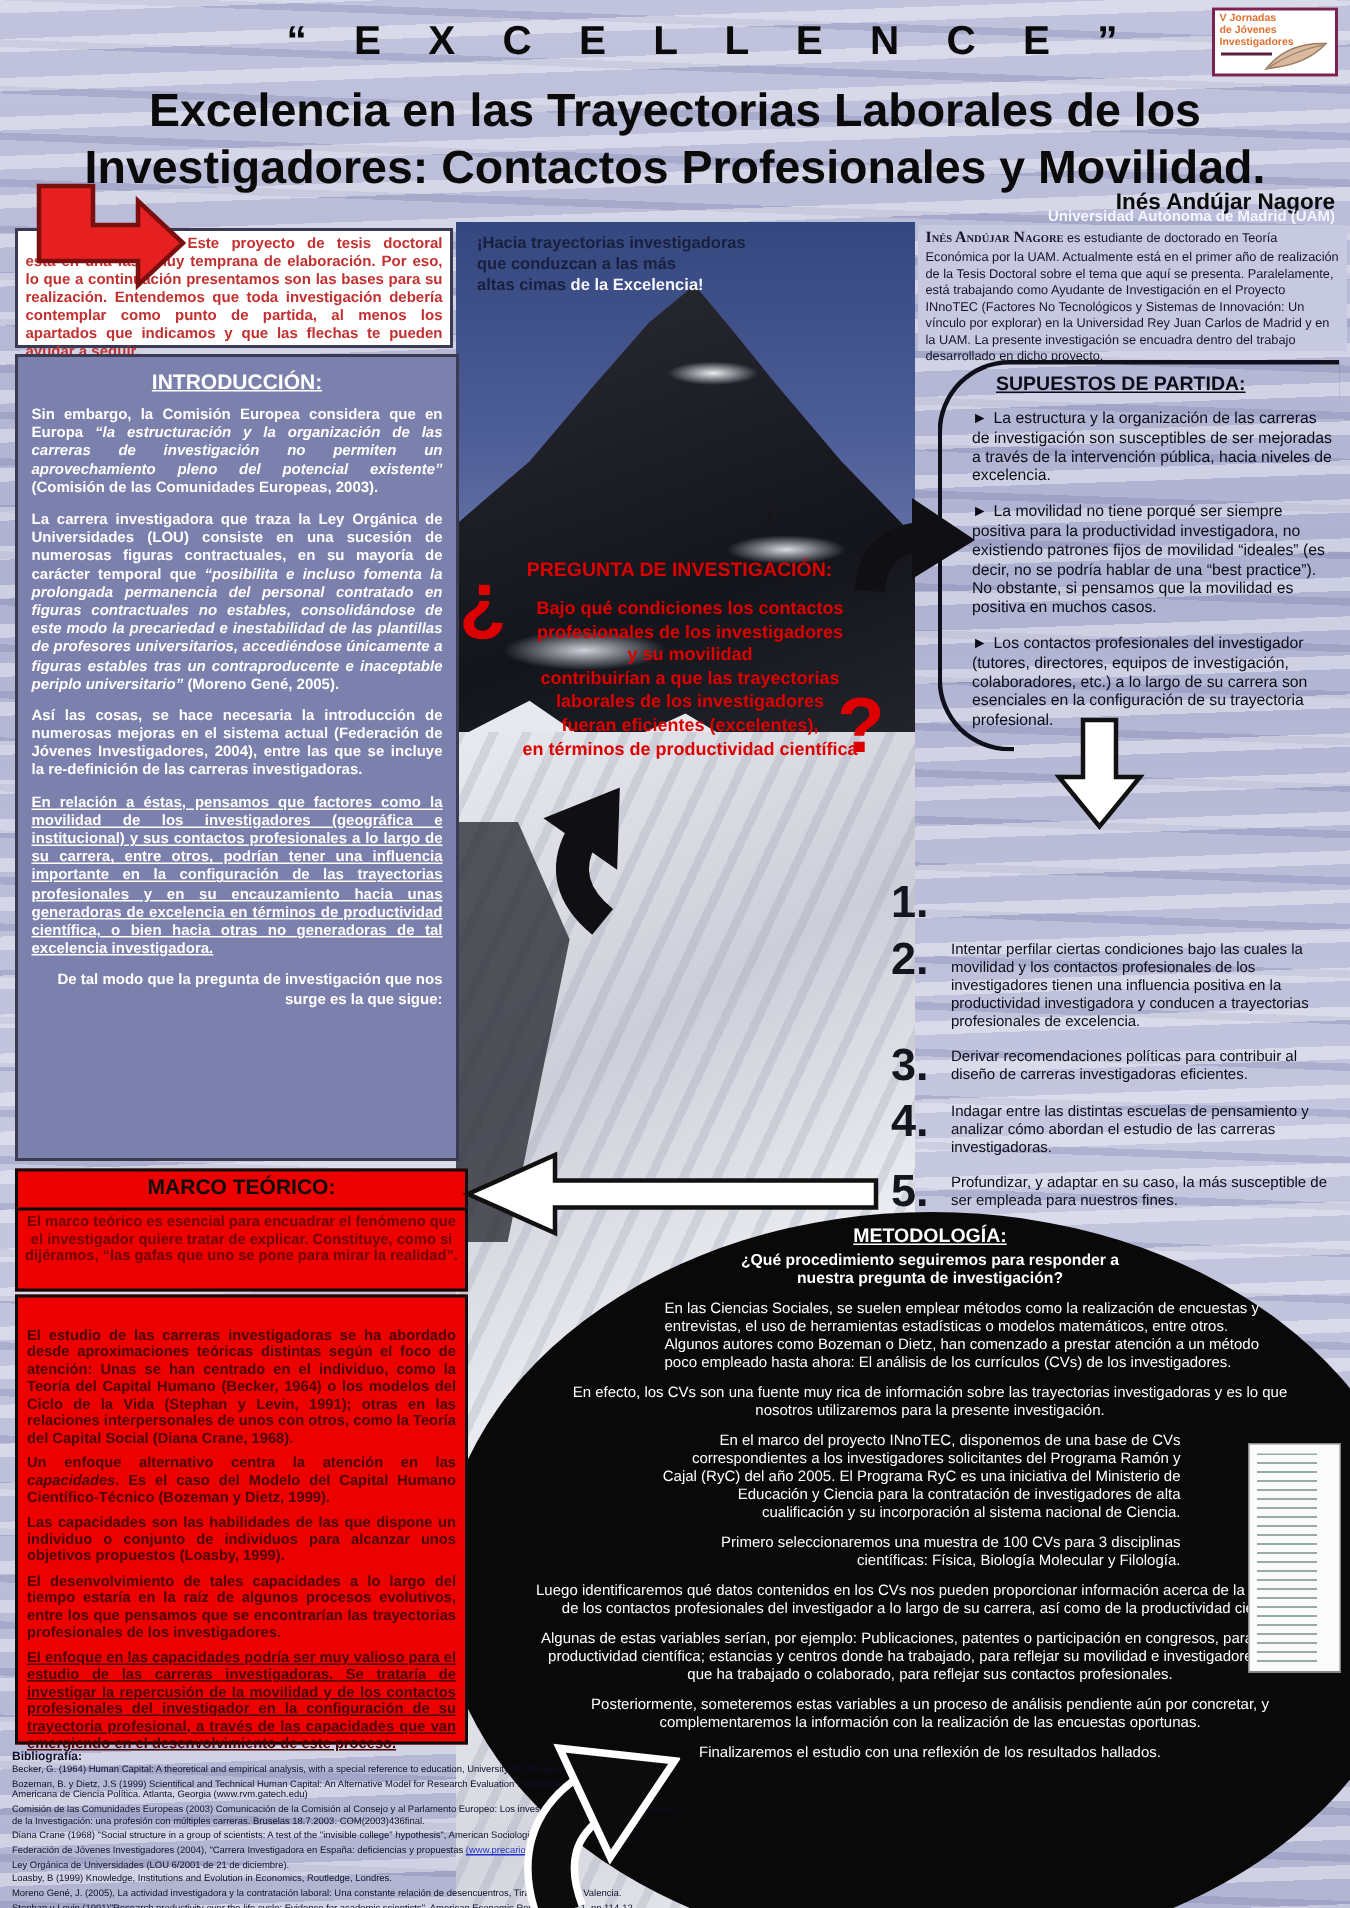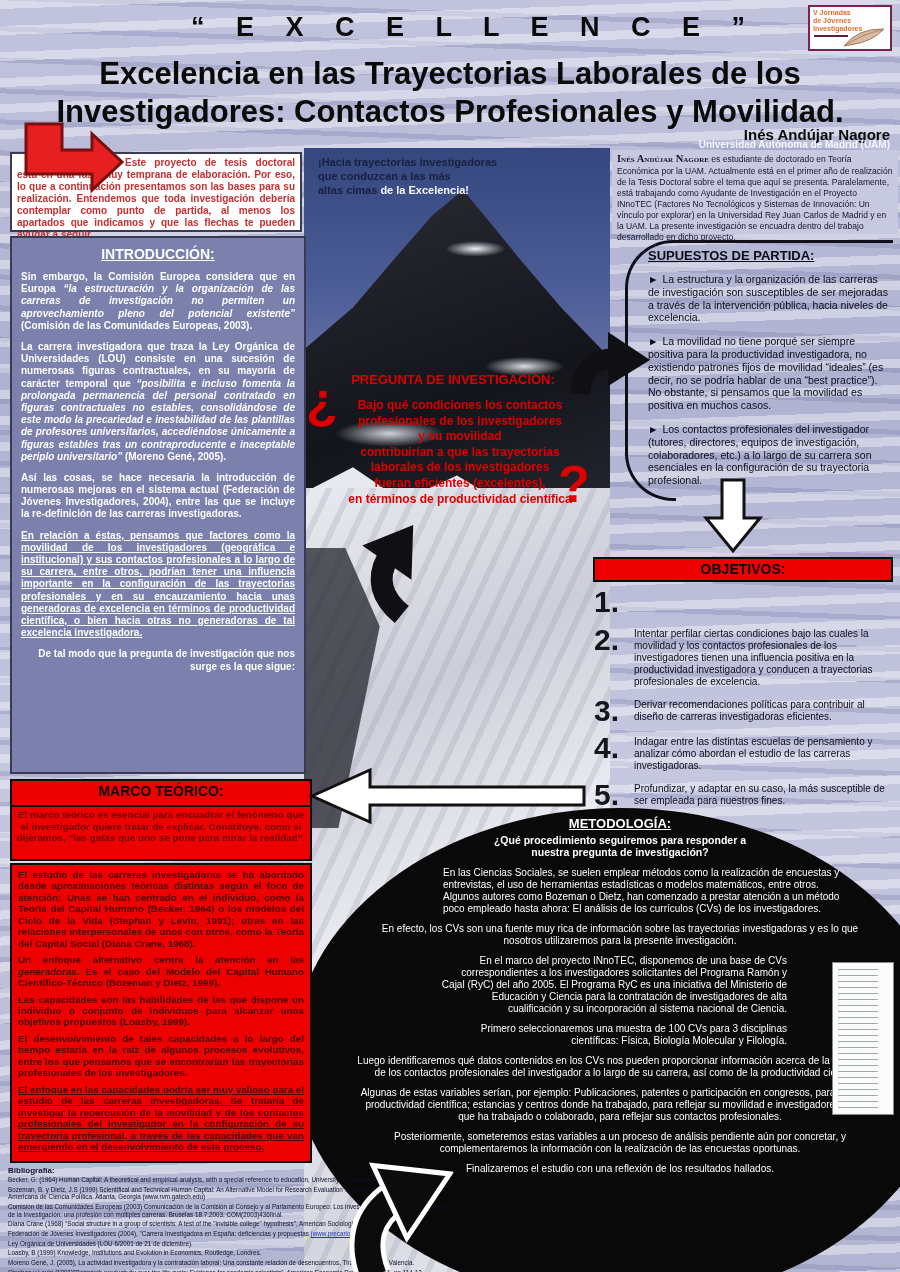--- a/index.html
+++ b/index.html
@@ -34,21 +34,21 @@
   .intro-panel p{margin:0 0 9px;text-align:justify;}
   .intro-panel .q{font-style:italic;}
   .intro-panel .u{text-decoration:underline;}
   .intro-panel .right{text-align:right;}
   
   .marco-bar{left:10px;top:779px;width:302px;height:39px;background:#ec0000;border:2px solid #0d0d0d;
     box-sizing:border-box;text-align:center;font-size:14px;font-weight:bold;color:#0d0d0d;line-height:20px;z-index:3;}
   .marco-box1{left:10px;top:805px;width:302px;height:56px;background:#ec0000;border:2px solid #0d0d0d;
     box-sizing:border-box;padding:2px 4px;font-size:9.8px;font-weight:bold;color:#6e0303;text-align:center;line-height:1.18;z-index:3;}
   .marco-box2{left:10px;top:863px;width:302px;height:300px;background:#ec0000;border:2px solid #0d0d0d;
-    box-sizing:border-box;padding:4px 6px;font-size:9.8px;font-weight:bold;color:#4a0404;line-height:1.17;z-index:3;}
+    box-sizing:border-box;padding:20px 6px;font-size:9.8px;font-weight:bold;color:#4a0404;line-height:1.17;z-index:3;}
   .marco-box2 p{margin:0 0 5px;text-align:justify;}
   .marco-box2 .i{font-style:italic;}
   .marco-box2 .u{text-decoration:underline;}
   
   .biblio{left:8px;top:1166px;width:446px;z-index:4;color:#10102a;}
   .biblio h3{margin:0 0 1px;font-size:8px;}
   .biblio div{font-size:6.3px;line-height:1.22;margin-bottom:2px;}
   .biblio .lnk{color:#2233cc;text-decoration:underline;}
   
   .photo{left:304px;top:148px;width:306px;height:1124px;z-index:1;overflow:hidden;background:#e8e9ef;}
@@ -79,21 +79,21 @@
   .preg-close{left:558px;top:458px;font-size:52px;font-weight:800;color:#dd0000;z-index:5;line-height:1;}
   
   .bio{left:612px;top:150px;width:286px;height:84px;background:#c7c9e0;z-index:3;padding:2px 5px;
     box-sizing:border-box;font-size:8.5px;line-height:1.3;color:#15152a;}
   .bio .nm{font-family:"Liberation Serif",serif;font-weight:bold;font-size:10.5px;font-variant:small-caps;}
   .bracket{left:625px;top:240px;width:265px;height:212px;border-left:3px solid #10101c;border-top:3px solid #10101c;
     border-top-left-radius:48px;z-index:2;}
   .bracket-foot{left:625px;top:450px;width:48px;height:48px;border-left:3px solid #10101c;border-bottom:3px solid #10101c;
     border-bottom-left-radius:48px;z-index:2;}
   .supuestos{left:648px;top:248px;width:242px;z-index:3;color:#0c0c18;}
-  .supuestos h2{margin:0 0 10px;font-size:13px;text-decoration:underline;color:#0c0c18;}
+  .supuestos h2{margin:0 16px 10px;font-size:13px;text-decoration:underline;color:#0c0c18;}
   .supuestos .it{font-size:10.5px;line-height:1.22;margin-bottom:11px;}
   .supuestos .bl{margin-right:4px;}
   .obj-bar{left:593px;top:557px;width:300px;height:25px;background:#ec0000;border:2px solid #0d0d0d;
     box-sizing:border-box;text-align:center;font-size:14px;font-weight:bold;color:#0d0d0d;line-height:21px;z-index:3;}
   .objetivos{left:594px;top:588px;width:302px;z-index:3;}
   .obj-item{display:flex;margin-bottom:9px;}
   .obj-item .n{flex:0 0 40px;font-size:30px;font-weight:bold;color:#15151f;line-height:.95;}
   .obj-item .t{font-size:10px;color:#0c0c18;line-height:1.2;padding-top:2px;}
   
   .circle{left:293px;top:808px;width:656px;height:496px;border-radius:50%;background:#090909;z-index:2;}
@@ -164,21 +164,21 @@
     <p><span>La carrera investigadora que traza la Ley Orgánica de Universidades (LOU) consiste en una sucesión de numerosas figuras contractuales, en su mayoría de carácter temporal que </span><span class="q">“posibilita e incluso fomenta la prolongada permanencia del personal contratado en figuras contractuales no estables, consolidándose de este modo la precariedad e inestabilidad de las plantillas de profesores universitarios, accediéndose únicamente a figuras estables tras un contraproducente e inaceptable periplo universitario”</span><span> (Moreno Gené, 2005).</span></p>
     <p>Así las cosas, se hace necesaria la introducción de numerosas mejoras en el sistema actual (Federación de Jóvenes Investigadores, 2004), entre las que se incluye la re-definición de las carreras investigadoras.</p>
     <p class="u">En relación a éstas, pensamos que factores como la movilidad de los investigadores (geográfica e institucional) y sus contactos profesionales a lo largo de su carrera, entre otros, podrían tener una influencia importante en la configuración de las trayectorias profesionales y en su encauzamiento hacia unas generadoras de excelencia en términos de productividad científica, o bien hacia otras no generadoras de tal excelencia investigadora.</p>
     <p class="right">De tal modo que la pregunta de investigación que nos surge es la que sigue:</p>
   </div>
 
   <div class="abs marco-bar">MARCO TEÓRICO:</div>
   <div class="abs marco-box1">El marco teórico es esencial para encuadrar el fenómeno que el investigador quiere tratar de explicar. Constituye, como si dijéramos, “las gafas que uno se pone para mirar la realidad”.</div>
   <div class="abs marco-box2">
     <p>El estudio de las carreras investigadoras se ha abordado desde aproximaciones teóricas distintas según el foco de atención: Unas se han centrado en el individuo, como la Teoría del Capital Humano (Becker, 1964) o los modelos del Ciclo de la Vida (Stephan y Levin, 1991); otras en las relaciones interpersonales de unos con otros, como la Teoría del Capital Social (Diana Crane, 1968).</p>
-    <p><span>Un enfoque alternativo centra la atención en las </span><span class="i">generadoras</span><span>. Es el caso del Modelo del Capital Humano Científico-Técnico (Bozeman y Dietz, 1999).</span></p>
+    <p><span>Un enfoque alternativo centra la atención en las </span><span class="i">capacidades</span><span>. Es el caso del Modelo del Capital Humano Científico-Técnico (Bozeman y Dietz, 1999).</span></p>
     <p>Las capacidades son las habilidades de las que dispone un individuo o conjunto de individuos para alcanzar unos objetivos propuestos (Loasby, 1999).</p>
     <p>El desenvolvimiento de tales capacidades a lo largo del tiempo estaría en la raíz de algunos procesos evolutivos, entre los que pensamos que se encontrarían las trayectorias profesionales de los investigadores.</p>
     <p class="u">El enfoque en las capacidades podría ser muy valioso para el estudio de las carreras investigadoras. Se trataría de investigar la repercusión de la movilidad y de los contactos profesionales del investigador en la configuración de su trayectoria profesional, a través de las capacidades que van emergiendo en el desenvolvimiento de este proceso.</p>
   </div>
 
   <div class="abs biblio">
     <h3>Bibliografía:</h3>
     <div>Becker, G. (1964) Human Capital: A theoretical and empirical analysis, with a special reference to education, University of Chicago Press, Chicago.</div>
     <div>Bozeman, B. y Dietz, J.S (1999) Scientifical and Technical Human Capital: An Alternative Model for Research Evaluation". Presentación en la Asociación Americana de Ciencia Política. Atlanta, Georgia (www.rvm.gatech.edu)</div>
     <div>Comisión de las Comunidades Europeas (2003) Comunicación de la Comisión al Consejo y al Parlamento Europeo: Los investigadores en el Espacio Europeo de la Investigación: una profesión con múltiples carreras. Bruselas 18.7.2003. COM(2003)436final.</div>
@@ -232,21 +232,20 @@
 
   <div class="abs bracket"></div>
   <div class="abs bracket-foot"></div>
   <div class="abs supuestos">
     <h2>SUPUESTOS DE PARTIDA:</h2>
     <div class="it"><span class="bl">►</span><span>La estructura y la organización de las carreras de investigación son susceptibles de ser mejoradas a través de la intervención pública, hacia niveles de excelencia.</span></div>
     <div class="it"><span class="bl">►</span><span>La movilidad no tiene porqué ser siempre positiva para la productividad investigadora, no existiendo patrones fijos de movilidad “ideales” (es decir, no se podría hablar de una “best practice”).  No obstante, si pensamos que la movilidad es positiva en muchos casos.</span></div>
     <div class="it"><span class="bl">►</span><span>Los contactos profesionales del investigador (tutores, directores, equipos de investigación, colaboradores, etc.) a lo largo de su carrera son esenciales en la configuración de su trayectoria profesional.</span></div>
   </div>
 
-  <div class="abs obj-bar">OBJETIVOS:</div>
   <div class="abs objetivos">
     <div class="obj-item">
         <span class="n">1.</span>
       </div>
     <div class="obj-item">
         <span class="n">2.</span>
         <span class="t">Intentar perfilar ciertas condiciones bajo las cuales la movilidad y  los contactos profesionales de los investigadores tienen una influencia positiva en la productividad investigadora y conducen a trayectorias profesionales de excelencia.</span>
       </div>
     <div class="obj-item">
         <span class="n">3.</span>

